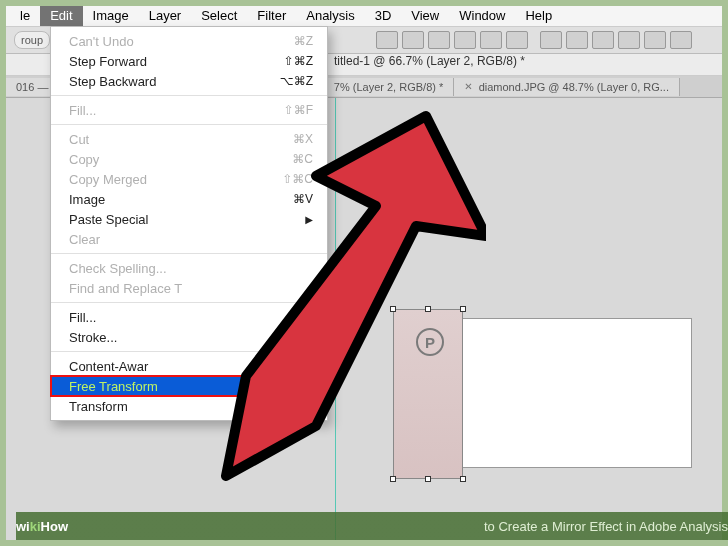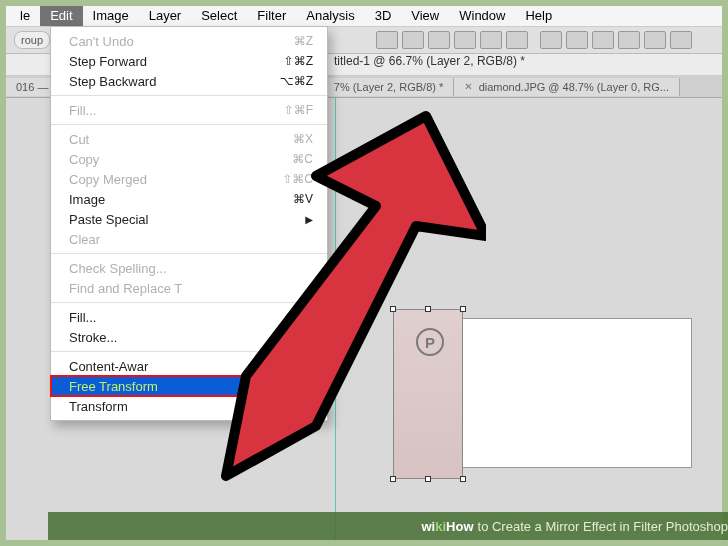--- a/index.html
+++ b/index.html
@@ -29,21 +29,21 @@
   .menu-item.disabled { color: #b0b0b0; }
   .menu-item.highlight { background: #0a5cd7; color: #bef264; outline: 2px solid #e11; outline-offset: -1px; }
   .menu-item .shortcut { color: inherit; font-size: 12px; }
   .menu-item .submenu-arrow { font-size: 10px; }
   .menu-sep { height: 1px; background: #e0e0e0; margin: 4px 0; }
 
   
   .arrow-anno { position: absolute; left: 180px; top: 100px; z-index: 20; pointer-events: none; }
 
   
-  .banner { position: absolute; left: 16px; right: 0; bottom: 6px; height: 28px; background: linear-gradient(rgba(70,110,50,.85), rgba(70,110,50,.85)); display: flex; align-items: center; justify-content: flex-end; color: #fff; font-size: 13px; z-index: 30; margin-left: 32px; }
+  .banner { position: absolute; left: 16px; right: 0; bottom: 6px; height: 28px; background: linear-gradient(rgba(70,110,50,.85), rgba(70,110,50,.85)); display: flex; align-items: center; justify-content: space-between; color: #fff; font-size: 13px; z-index: 30; }
   .banner .brand { font-weight: bold; margin-right: 4px; }
   .banner .brand .ki { color: #9fd77a; }
   .banner .howto { color: #dfeed3; }
   .grp-label { font-size:11px; color:#555; padding:2px 6px; border:1px solid #bbb; background:#eee; border-radius:8px; }
 </style>
 </head>
 <body>
 
 <div class="frame">
 
@@ -197,14 +197,14 @@
   </div>
 
   <svg class="arrow-anno" width="300" height="380">
     <polygon points="240,10 300,130 230,120 130,320 40,370 60,270 190,100 130,70" fill="#d8343f" stroke="#000" stroke-width="10" stroke-linejoin="round"></polygon>
   </svg>
 
 </div>
 
 <div class="banner">
   <span class="brand"><span>wi</span><span class="ki">ki</span><span>How</span></span>
-  <span class="howto">to Create a Mirror Effect in Filter Photoshop</span>
+  <span class="howto">to Create a Mirror Effect in Adobe Analysis</span>
 </div>
 
 </body></html>

